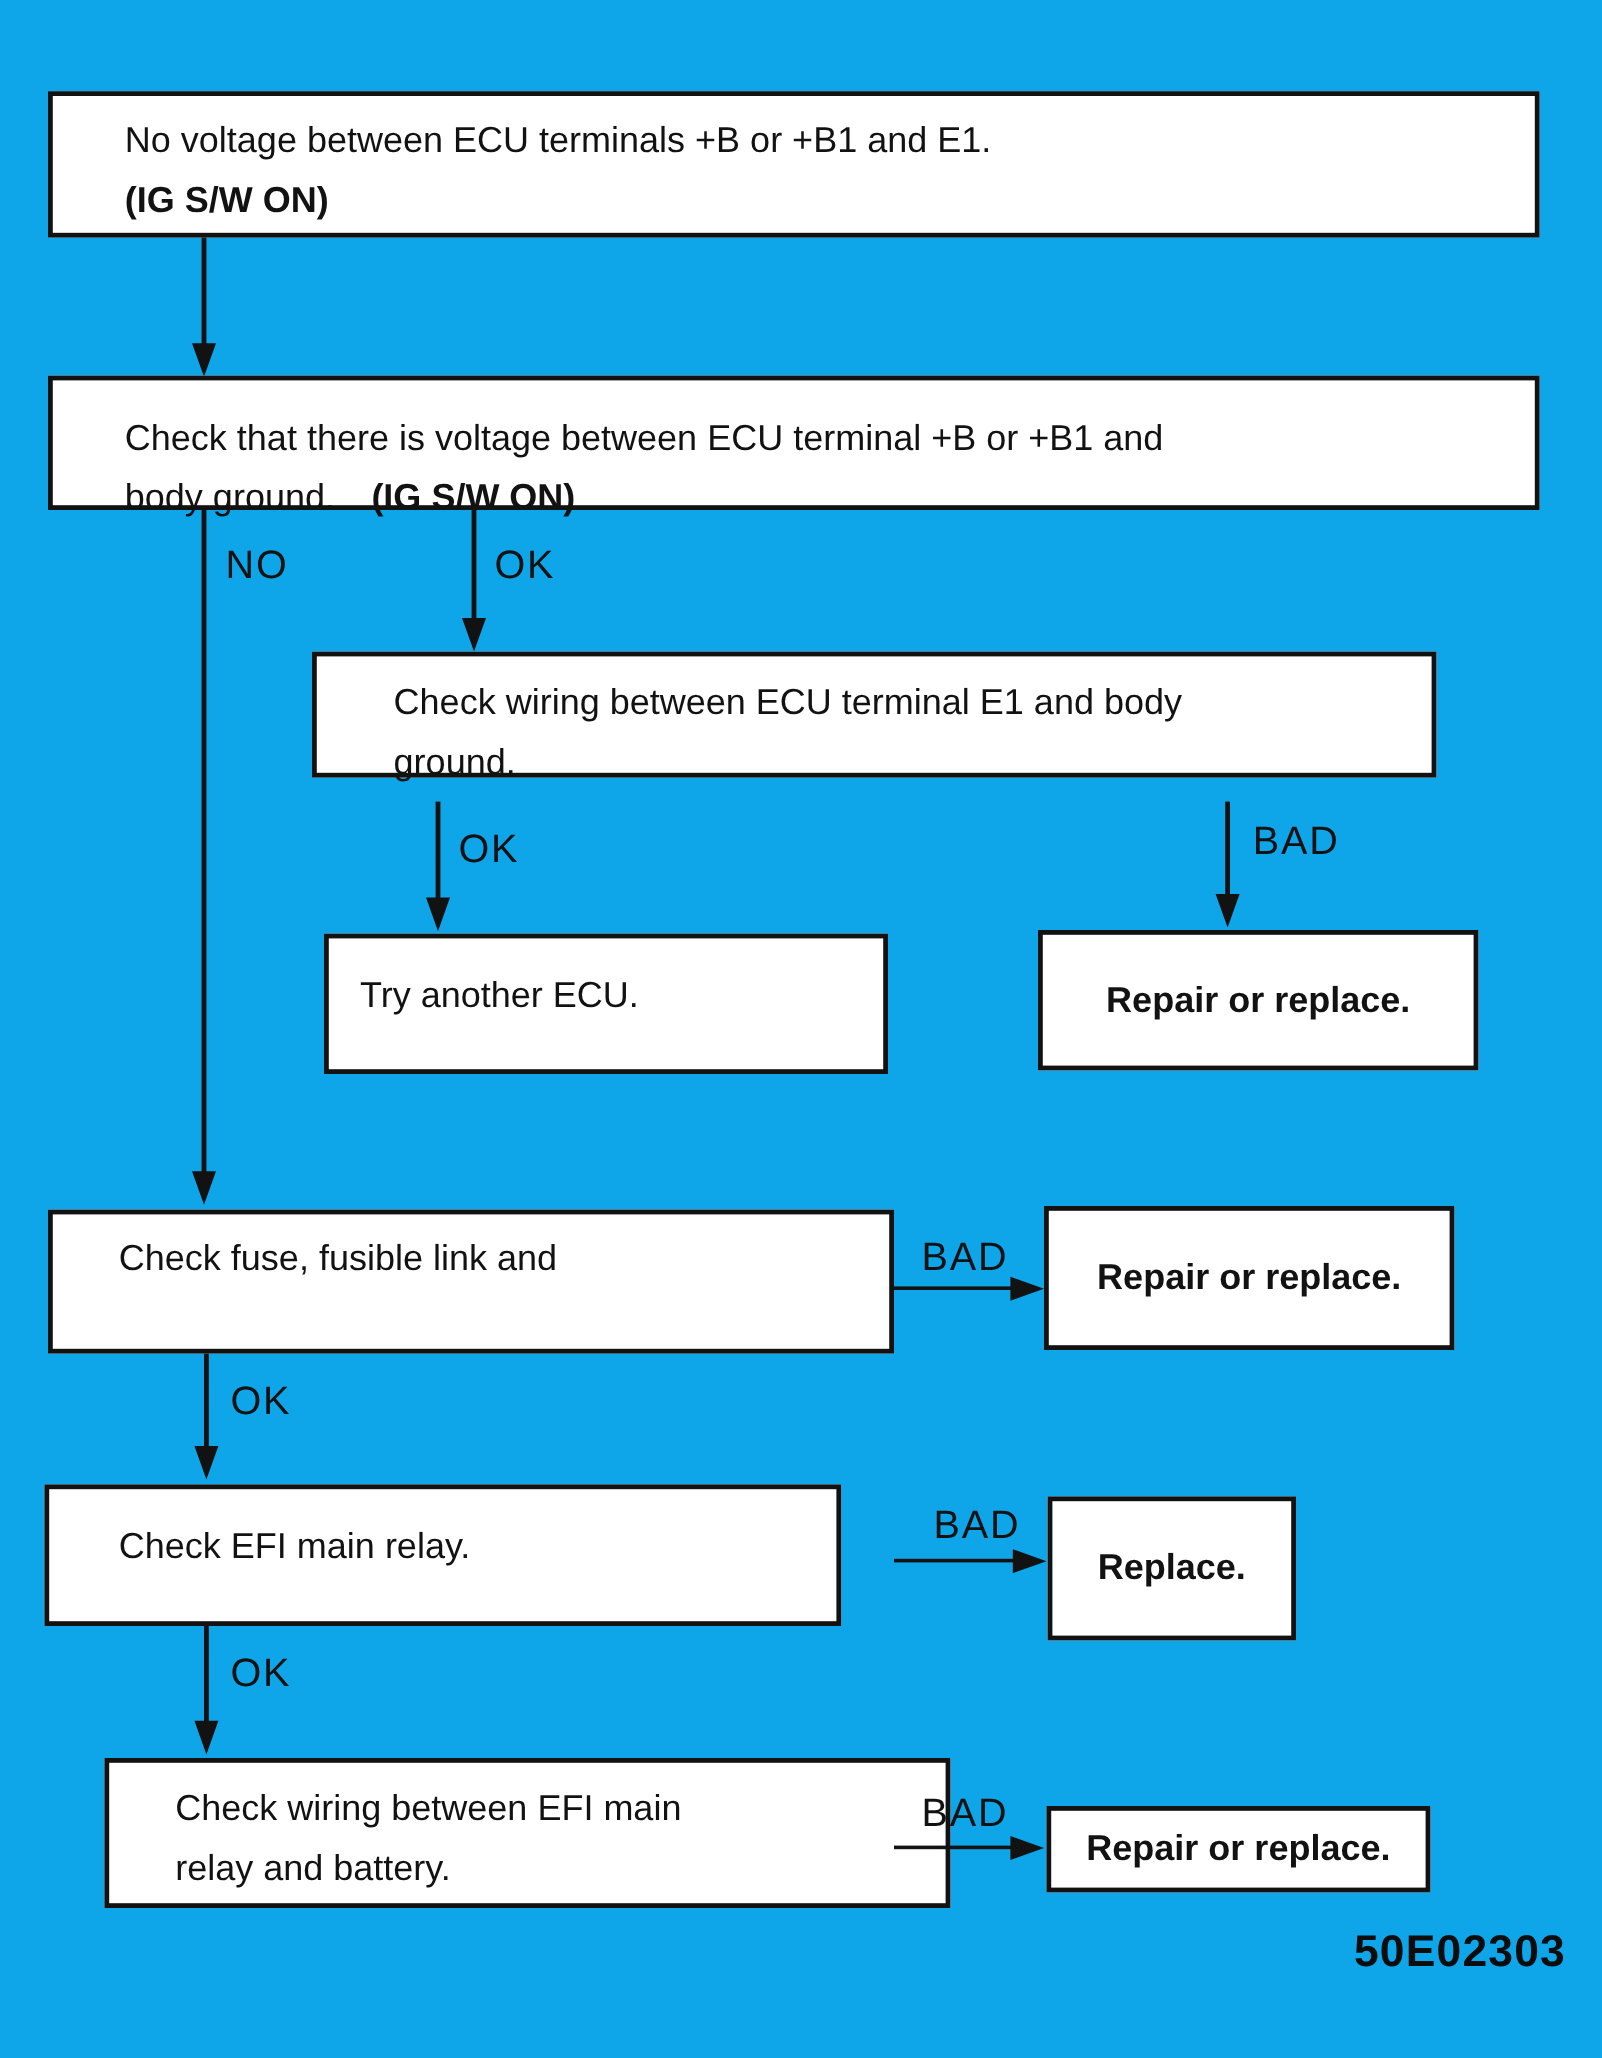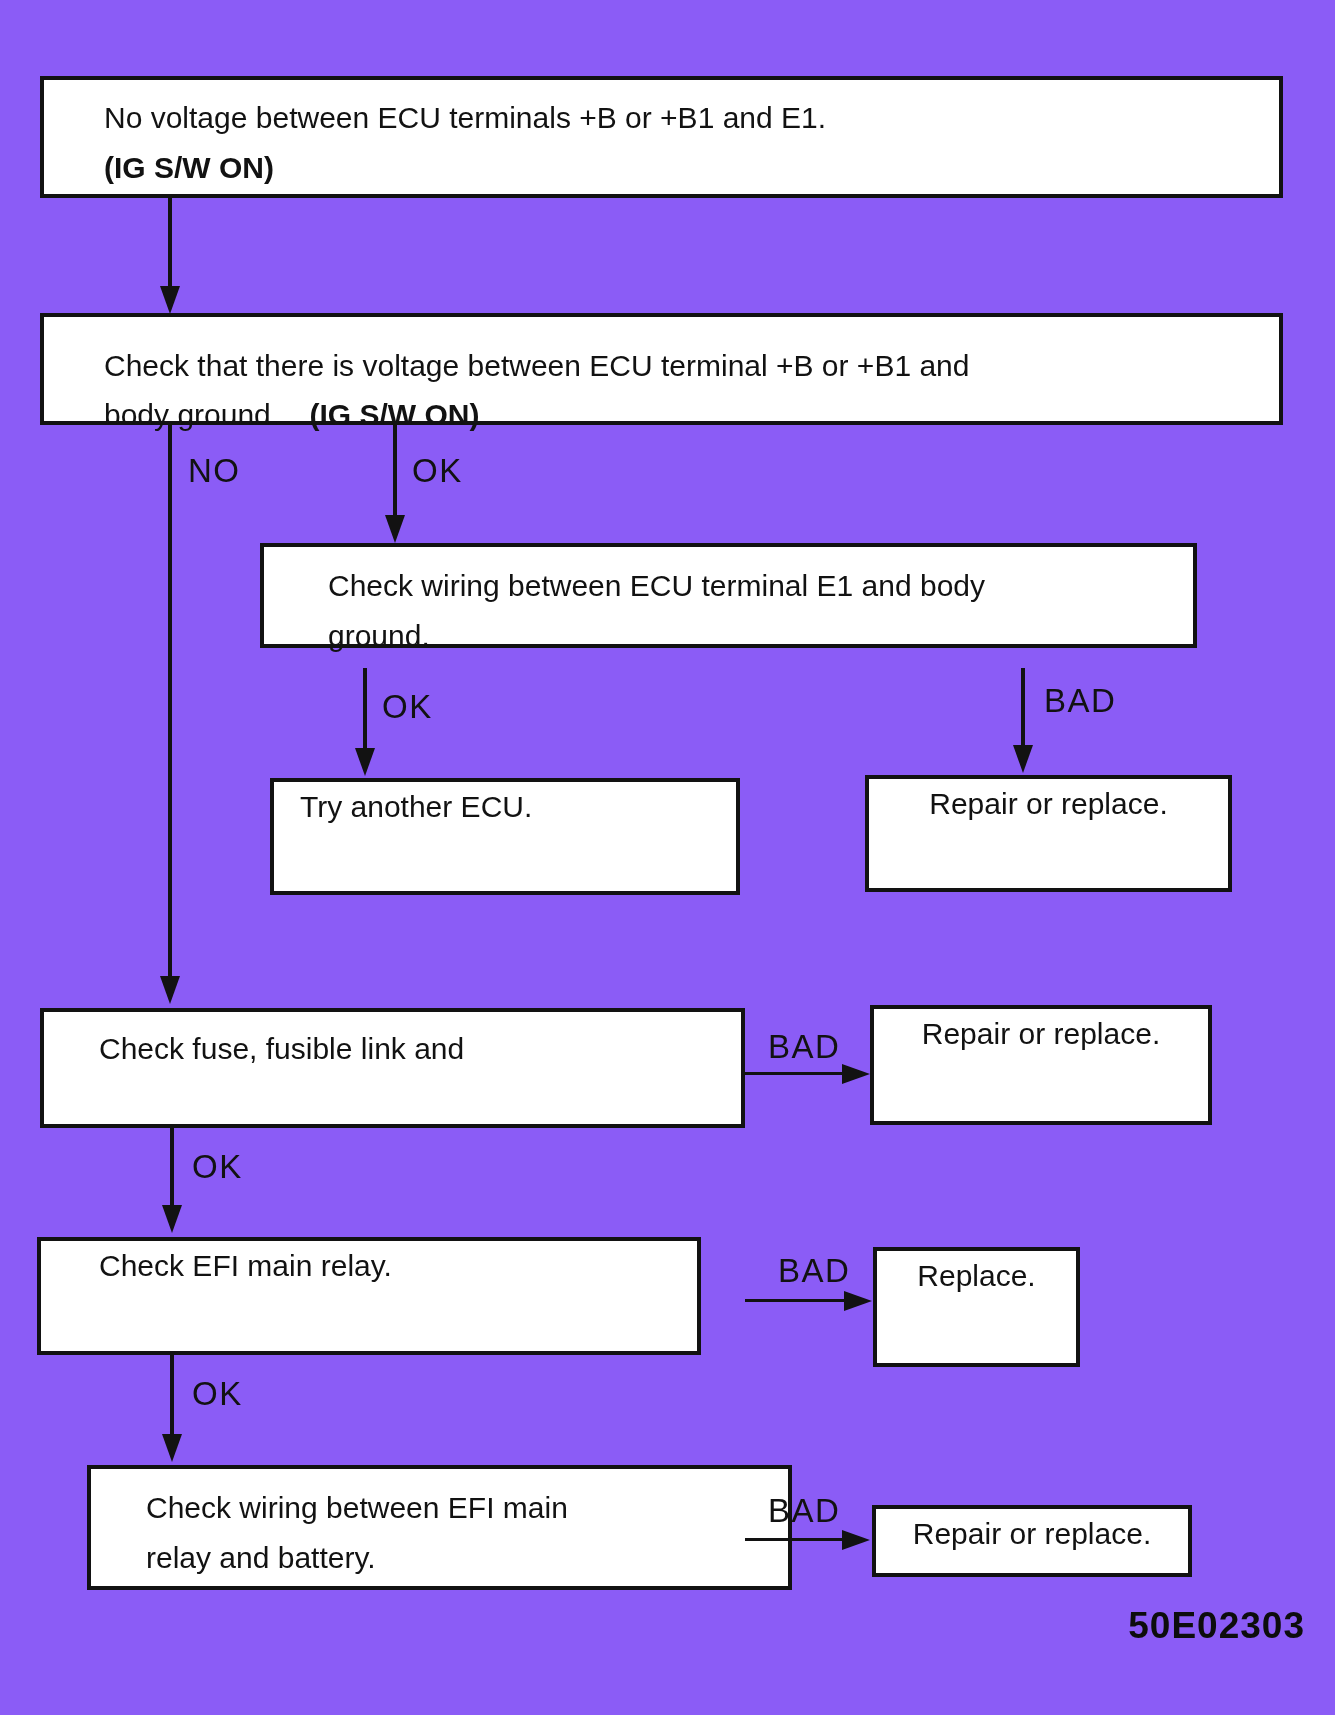--- a/index.html
+++ b/index.html
@@ -1,41 +1,42 @@
 <!DOCTYPE html>
 <html><head>
 <meta charset="utf-8">
 <style>
   html,body { margin:0; padding:0; background:#f2f2f0; }
   #page {
     position:relative;
     width:1335px; height:1715px;
-    background:#8b5cf6;
+    background:#0ea5e9;
     font-family:"Liberation Sans", sans-serif;
     color:#121212;
     overflow:hidden;
   }
   .box {
     position:absolute;
     box-sizing:border-box;
     border:4px solid #121212;
     background:#ffffff;
     font-size:30px;
     line-height:50px;
     color:#121212;
   }
   .box .inner { padding:13px 18px 0 60px; }
   .box .center {
     position:absolute; left:0; top:0; right:0; bottom:0;
-    display:flex; align-items:flex-start; justify-content:center;
+    display:flex; align-items:center; justify-content:center;
     text-align:center;
+    font-weight:bold;
   }
   .box .leftmid {
     position:absolute; left:58px; top:0; bottom:14px;
-    display:flex; align-items:flex-start;
+    display:flex; align-items:center;
   }
   .bold { font-weight:bold; }
   .vline { position:absolute; width:4px; background:#121212; }
   .hline { position:absolute; height:3px; background:#121212; }
   .arrow-down {
     position:absolute; width:0; height:0;
     border-left:10px solid transparent;
     border-right:10px solid transparent;
     border-top:28px solid #121212;
   }

